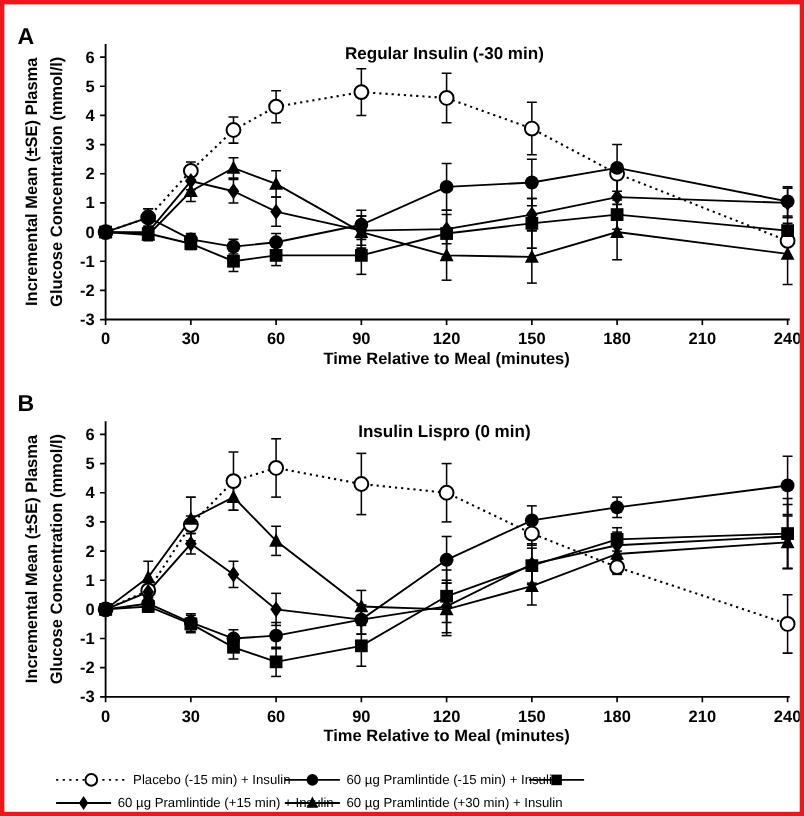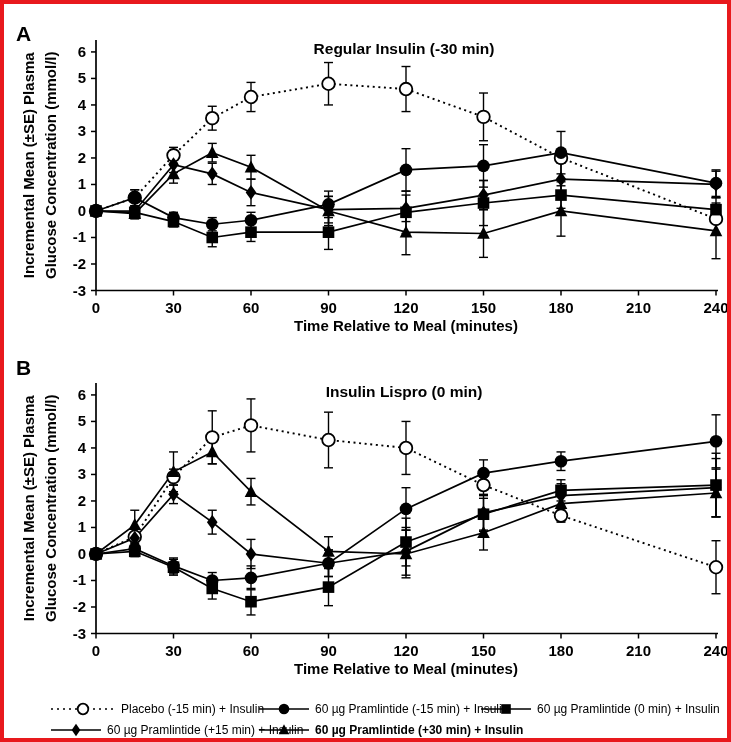--- a/index.html
+++ b/index.html
@@ -553,30 +553,29 @@
           <line x1="1" y1="8" x2="51" y2="8" stroke="#000000" stroke-width="1.6"></line>
           <circle cx="26" cy="8" r="5.3" fill="#000000"></circle>
         </svg>
         <span>60 µg Pramlintide (-15 min) + Insulin</span>
       </div>
       <div class="legend-item" style="left: 476px; top: 697px;">
         <svg width="52" height="16">
           <line x1="1" y1="8" x2="51" y2="8" stroke="#000000" stroke-width="1.6"></line>
           <rect x="21.2" y="3.2" width="9.6" height="9.6" fill="#000000"></rect>
         </svg>
-        <span>60 µg Pramlintide (0 min) + Insulin</span>
       </div>
       <div class="legend-item" style="left: 46px; top: 718px;">
         <svg width="52" height="16">
           <line x1="1" y1="8" x2="51" y2="8" stroke="#000000" stroke-width="1.6"></line>
           <polygon points="26,1.7000000000000002 30.3,8 26,14.3 21.7,8" fill="#000000"></polygon>
         </svg>
         <span>60 µg Pramlintide (+15 min) + Insulin</span>
       </div>
-      <div class="legend-item" style="left: 254px; top: 718px; font-weight: bold;">
+      <div class="legend-item" style="left: 254px; top: 718px;">
         <svg width="52" height="16">
           <line x1="1" y1="8" x2="51" y2="8" stroke="#000000" stroke-width="1.6"></line>
           <polygon points="26,2.2 31.3,12.3 20.7,12.3" fill="#000000"></polygon>
         </svg>
         <span>60 µg Pramlintide (+30 min) + Insulin</span>
       </div>
     </div>
 </div>
 
 </body></html>

